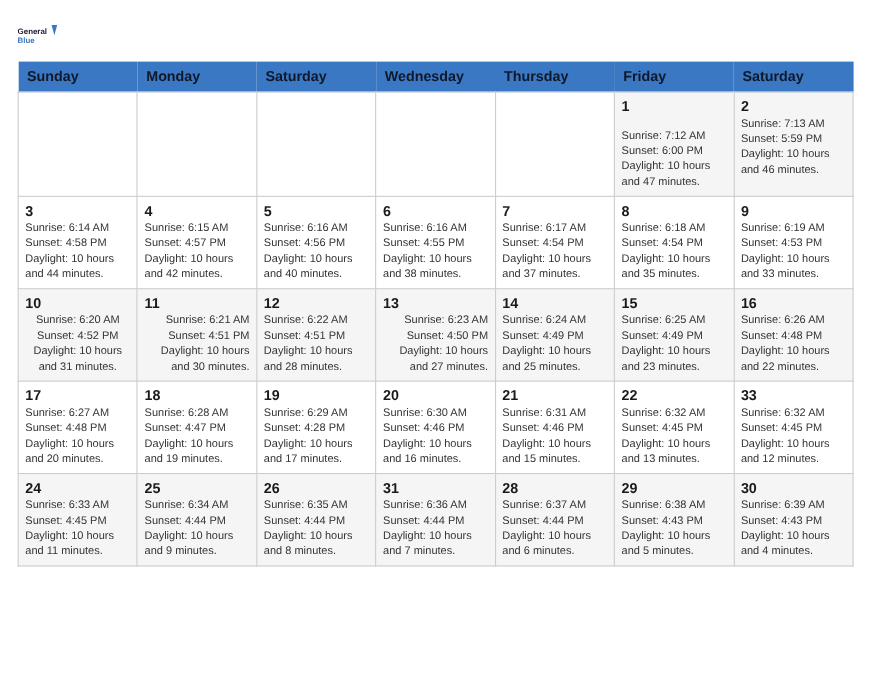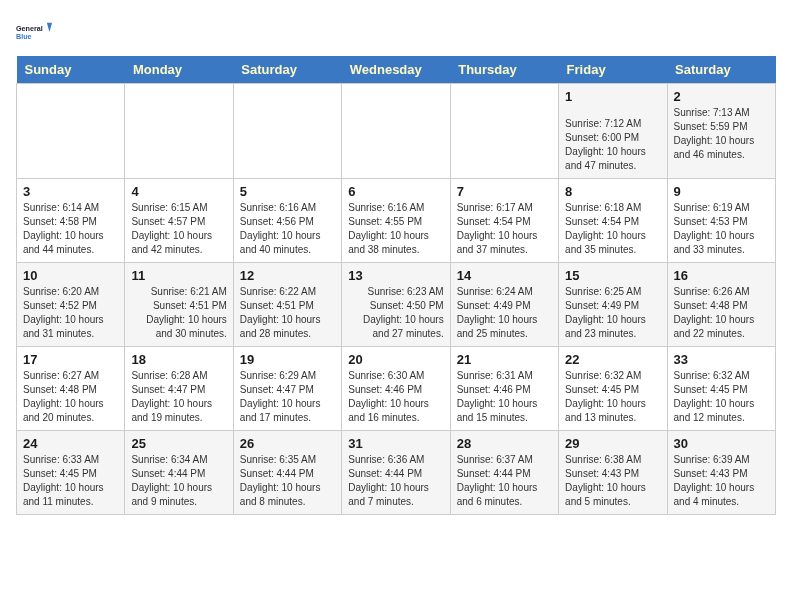--- a/index.html
+++ b/index.html
@@ -38,21 +38,21 @@
       color: #333;
       margin-top: 2px;
     }
     table {
       width: 100%;
       border-collapse: collapse;
       font-size: 11px;
     }
     thead th {
       background-color: #3b78c3;
-      color: #fef9c3;
+      color: #0f172a;
       text-align: left;
       padding: 6px 8px;
       font-size: 13px;
       font-weight: bold;
     }
     tbody td {
       border: 1px solid #ccc;
       vertical-align: top;
       padding: 5px 6px;
       width: 14.28%;
@@ -167,21 +167,21 @@
         <td>
           <span class="day-number">9</span>
           <div class="day-info" style="white-space: pre-line;">Sunrise: 6:19 AM
 Sunset: 4:53 PM
 Daylight: 10 hours and 33 minutes.</div>
         </td>
       </tr>
       <tr>
         <td>
           <span class="day-number">10</span>
-          <div class="day-info" style="white-space: pre-line;">Sunrise: 6:20 AM
+          <div class="day-info" style="white-space: pre-line; text-align: center;">Sunrise: 6:20 AM
 Sunset: 4:52 PM
 Daylight: 10 hours and 31 minutes.</div>
         </td>
         <td>
           <span class="day-number">11</span>
           <div class="day-info" style="white-space: pre-line; text-align: right;">Sunrise: 6:21 AM
 Sunset: 4:51 PM
 Daylight: 10 hours and 30 minutes.</div>
         </td>
         <td>
@@ -224,21 +224,21 @@
         </td>
         <td>
           <span class="day-number">18</span>
           <div class="day-info" style="white-space: pre-line;">Sunrise: 6:28 AM
 Sunset: 4:47 PM
 Daylight: 10 hours and 19 minutes.</div>
         </td>
         <td>
           <span class="day-number">19</span>
           <div class="day-info" style="white-space: pre-line;">Sunrise: 6:29 AM
-Sunset: 4:47 PM
+Sunset: 4:28 PM
 Daylight: 10 hours and 17 minutes.</div>
         </td>
         <td>
           <span class="day-number">20</span>
           <div class="day-info" style="white-space: pre-line;">Sunrise: 6:30 AM
 Sunset: 4:46 PM
 Daylight: 10 hours and 16 minutes.</div>
         </td>
         <td>
           <span class="day-number">21</span>

